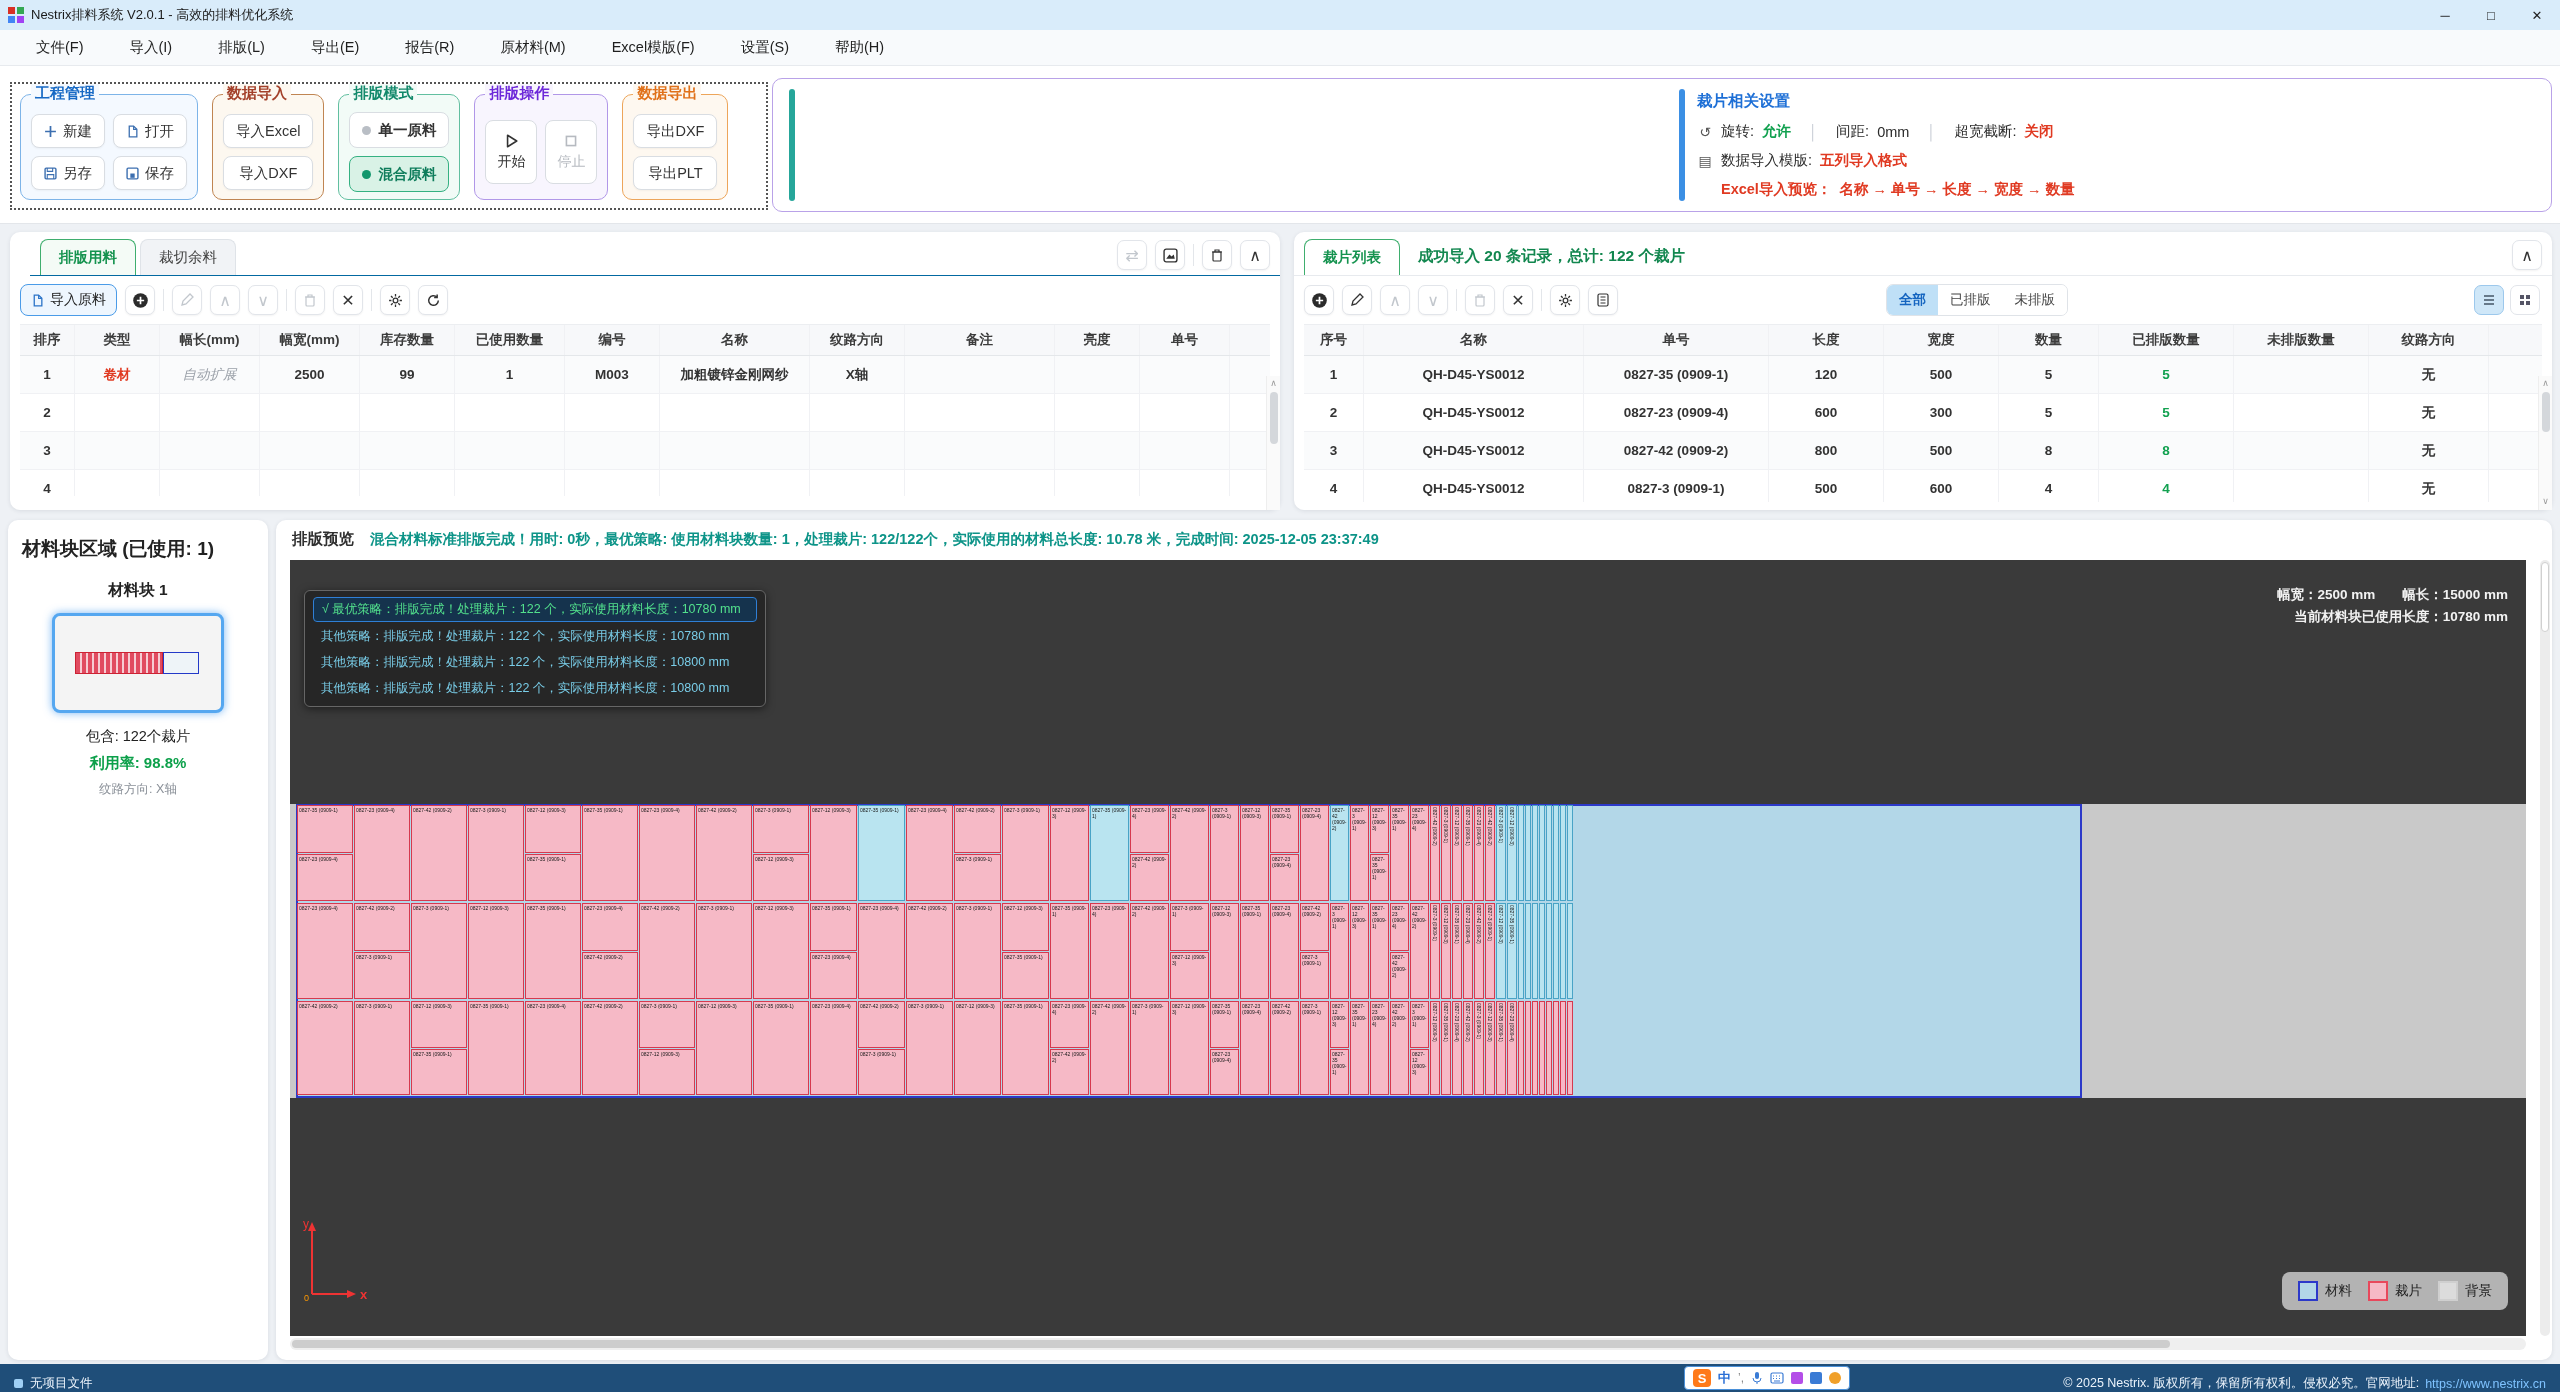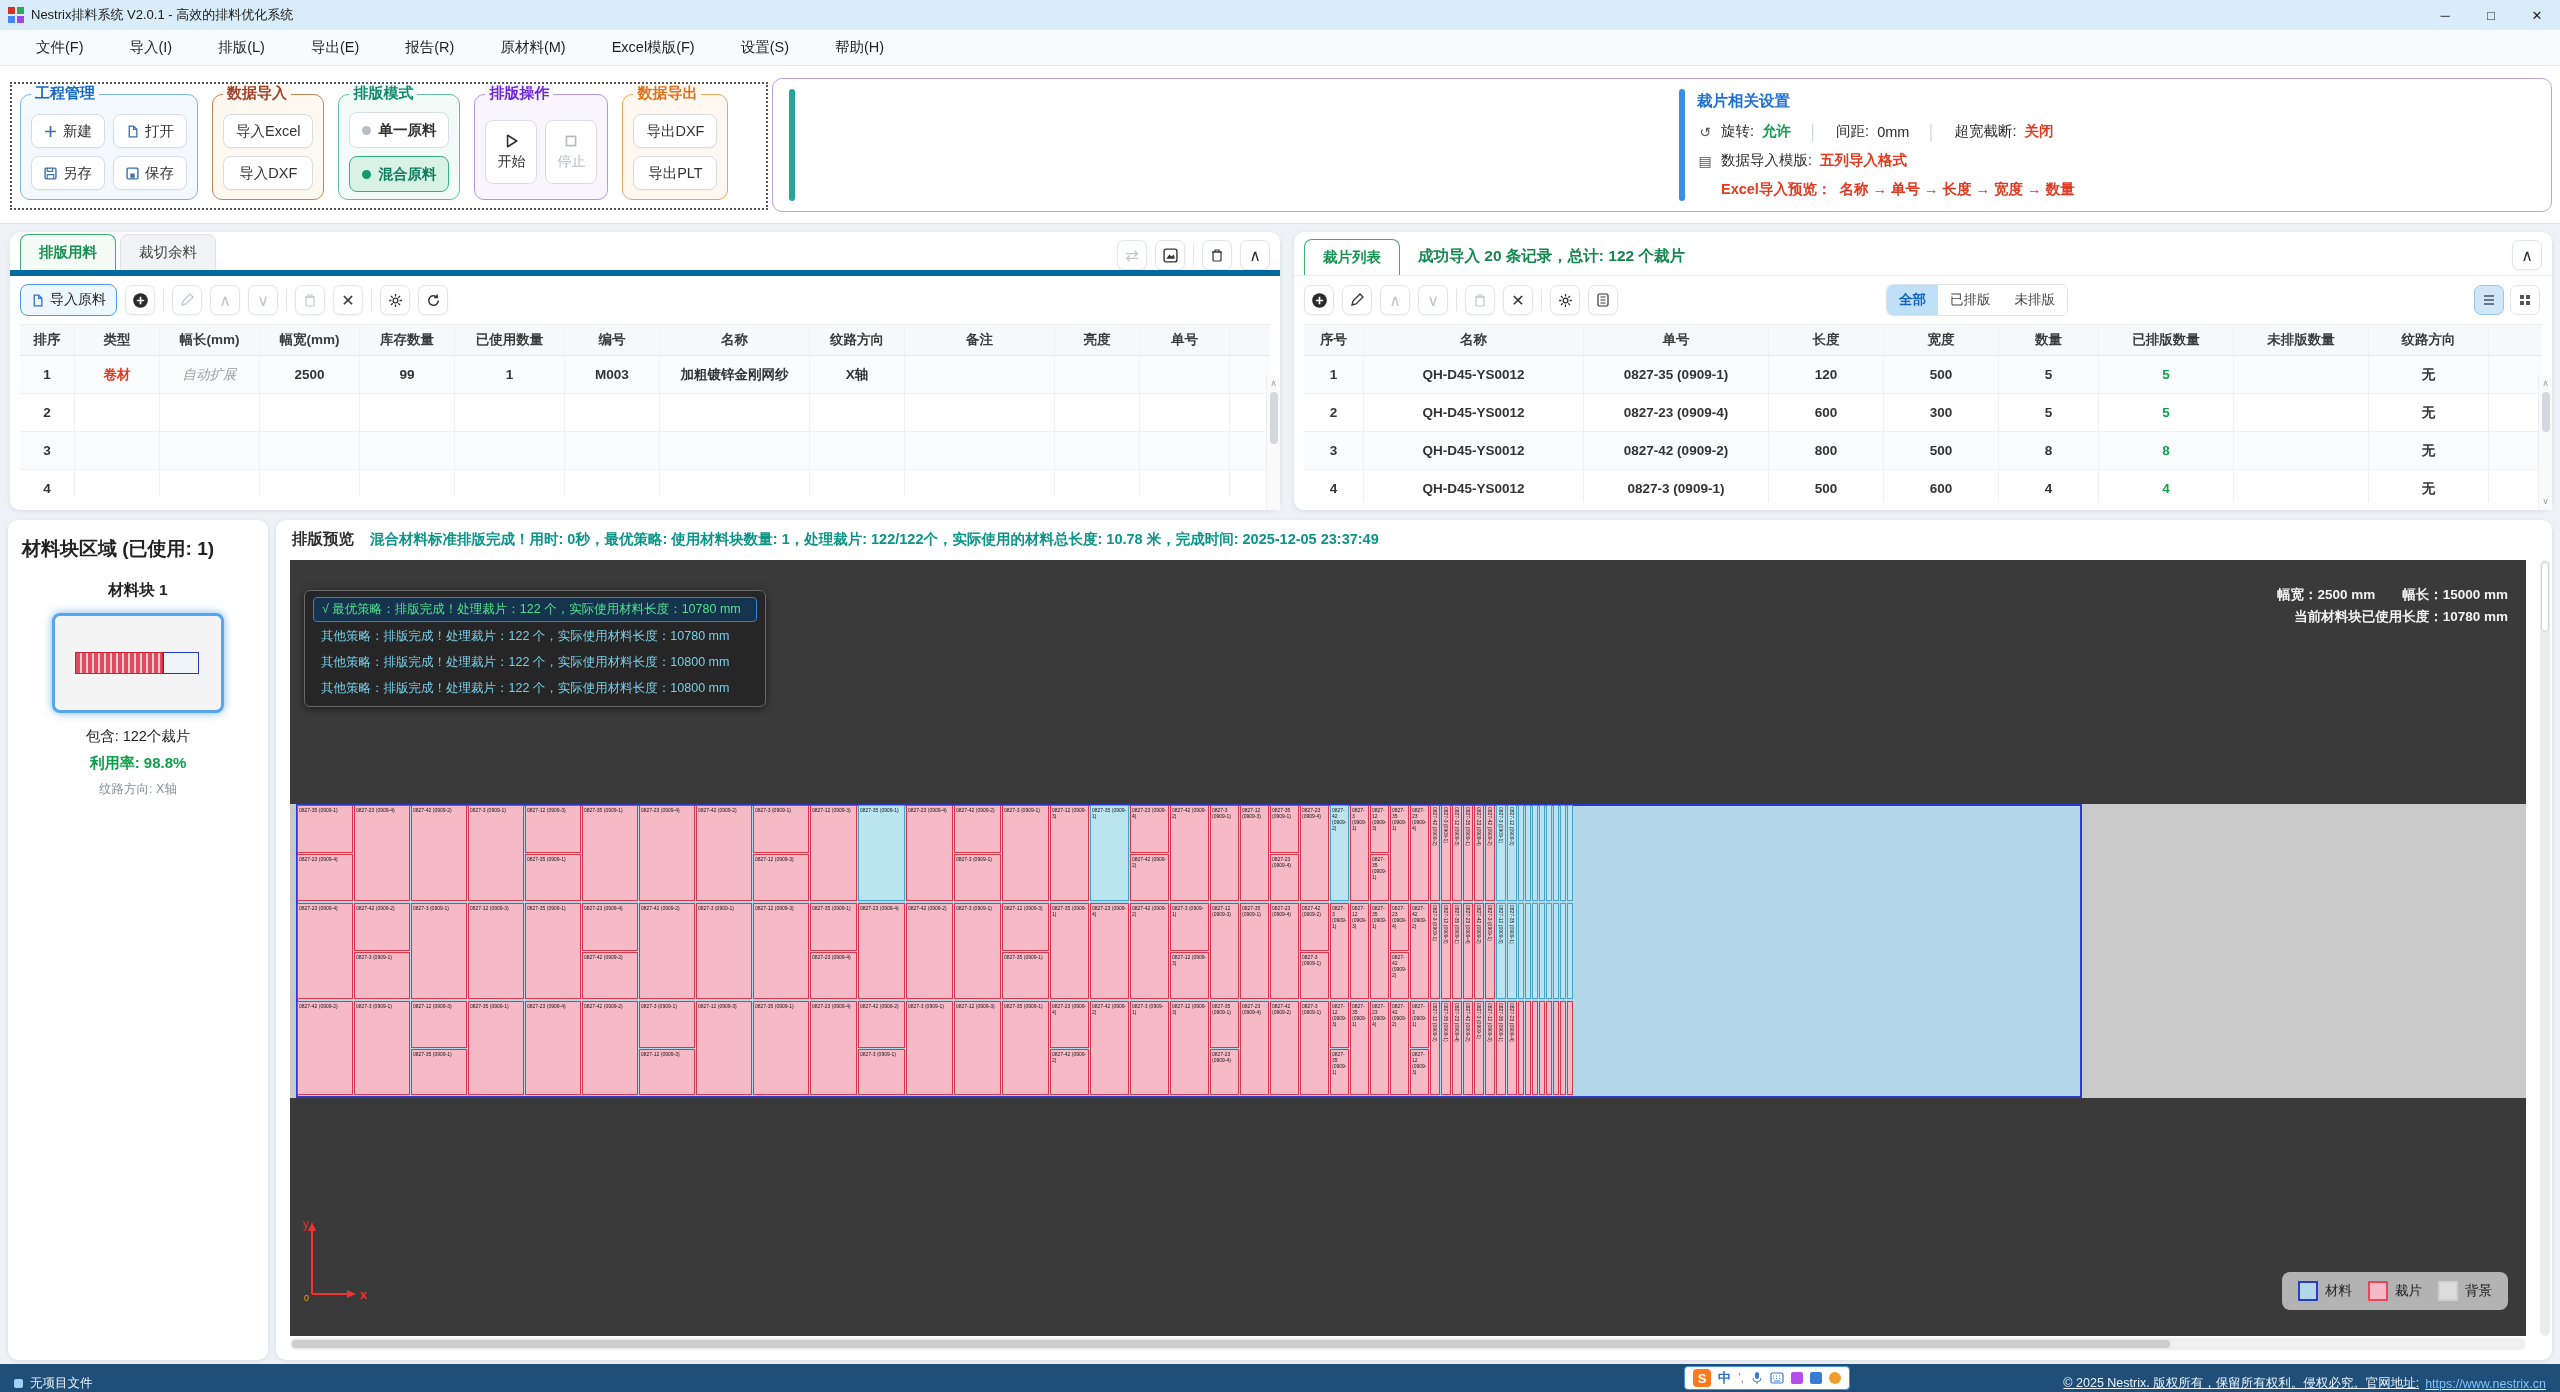--- a/index.html
+++ b/index.html
@@ -62,21 +62,21 @@
   .sep-bar { color:#c9ced6; padding:0 10px; }
 
   
   .card { position:absolute; background:#fff; border-radius:10px; box-shadow:0 1px 4px rgba(30,40,60,.10); }
   #materials-card { left:10px; top:232px; width:1270px; height:278px; }
   #pieces-card   { left:1294px; top:232px; width:1258px; height:278px; }
   #blocks-card   { left:8px;  top:520px; width:260px; height:840px; }
   #preview-card  { left:276px; top:520px; width:2276px; height:840px; }
 
   
-  .tabrow { display:flex; align-items:flex-end; height:44px; padding:6px 10px 0 10px; border-bottom:6px solid #0369a1; position:relative; }
+  .tabrow { display:flex; align-items:flex-end; height:44px; padding:6px 10px 0 10px; border-bottom:1px solid #0369a1; position:relative;margin-left:20px; }
   .tab { font-size:14.5px; padding:8px 18px; border:1px solid #dfe3e8; border-bottom:none; border-radius:8px 8px 0 0;
     background:#f1f3f6; color:#444; margin-right:4px; }
   .tab.active { background:#f4fbf6; color:#15934f; font-weight:bold; border-color:#3fae6e; }
   .tabrow-icons { position:absolute; right:10px; top:8px; display:flex; align-items:center; gap:8px; }
   .mini-btn { width:30px; height:30px; border:1px solid #e2e5ea; border-radius:7px; background:#fff; display:flex;
     align-items:center; justify-content:center; color:#333; box-shadow:0 1px 2px rgba(0,0,0,.05); }
   .mini-btn.dim { color:#c2c7cd; }
   .vdiv { width:1px; height:22px; background:#e3e6ea; }
 
   .tooly { display:flex; align-items:center; gap:8px; padding:8px 10px; }
@@ -156,21 +156,21 @@
   #statusbar { position:absolute; left:0; top:1364px; width:2560px; height:28px; background:#1f4e79; display:flex; align-items:flex-end;
     color:#eaf2fa; font-size:12.5px; padding:0 14px; }
   .sb-left { display:flex; align-items:center; gap:7px; }
   .sb-dot { width:9px; height:9px; border-radius:2px; background:#9fd0f5; }
   #ime { position:absolute; right:710px; top:2px; height:24px; background:#fff; border:1px solid #4a90d9; border-radius:4px;
     display:flex; align-items:center; gap:7px; padding:0 8px; color:#333; }
   .sogou { width:18px; height:18px; background:#ff7a1a; border-radius:4px; color:#fff; font-weight:bold; font-size:13px;
     display:flex; align-items:center; justify-content:center; }
   .ime-g { font-size:13px; color:#2a6fd6; font-weight:bold; }
   .ime-sq { width:12px; height:12px; border-radius:2px; }
-  .sb-right { position:absolute; right:14px; display:flex; gap:6px; align-items:center;text-decoration:underline; }
+  .sb-right { position:absolute; right:14px; display:flex; gap:6px; align-items:center; }
   .sb-link { color:#7fc3ff; }
 </style>
 </head>
 <body>
 
 <div id="app">
 
   <div id="titlebar">
     <span class="appicon">
       <i style="background:#d93025"></i>

